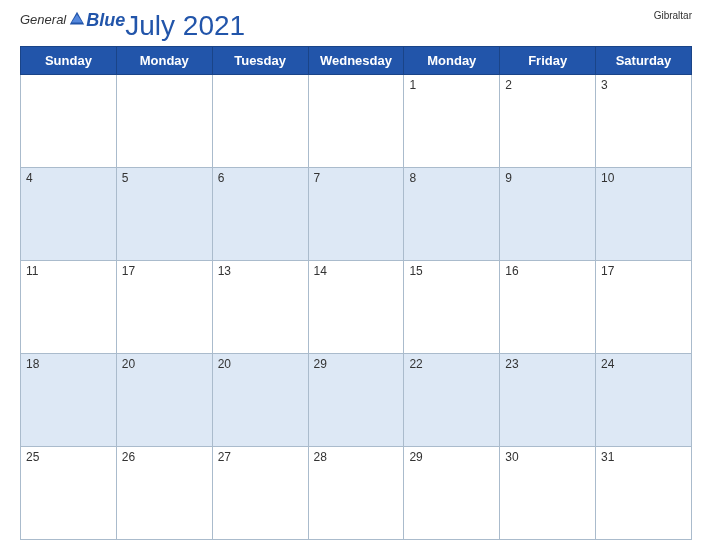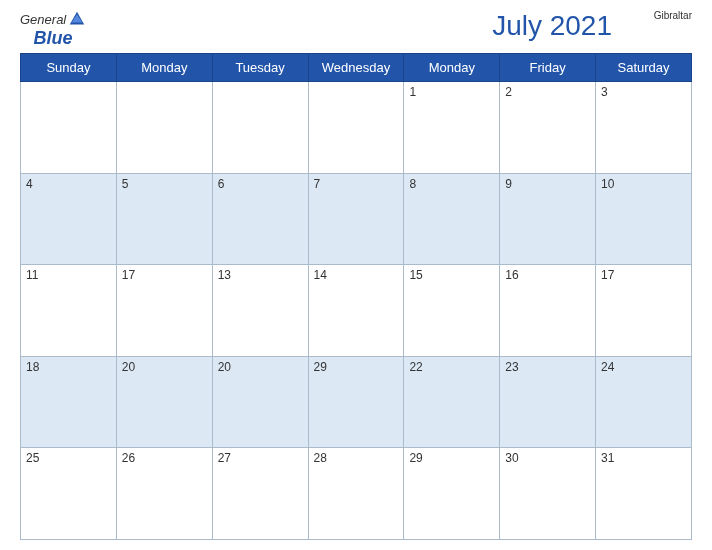--- a/index.html
+++ b/index.html
@@ -17,22 +17,22 @@
     .header-row {
       width: 100%;
       display: flex;
       justify-content: space-between;
       align-items: flex-start;
       margin-bottom: 4px;
     }
 
     .logo-area {
       display: flex;
-      flex-direction: column;
-      align-items: center;
+      flex-direction: row;
+      align-items: flex-start;
     }
 
     .logo-text-general {
       font-size: 13px;
       color: #333;
       font-style: italic;
     }
 
     .logo-text-blue {
       font-size: 18px;
@@ -48,21 +48,21 @@
       margin-left: 2px;
       vertical-align: middle;
     }
 
     .logo-line {
       display: flex;
       align-items: center;
     }
 
     .title-area {
-      text-align: right;
+      text-align: left;
       flex: 1;
     }
 
     .calendar-title {
       font-size: 28px;
       color: #2255aa;
       font-weight: normal;
     }
 
     .country-label {
@@ -77,21 +77,21 @@
       border-collapse: collapse;
       flex: 1;
     }
 
     .calendar th {
       background-color: #2255aa;
       color: #ffffff;
       text-align: center;
       padding: 6px 4px;
       font-size: 13px;
-      font-weight: normal;
+      font-weight: bold;
       border: 1px solid #1a4488;
     }
 
     .calendar td {
       border: 1px solid #aabbcc;
       vertical-align: top;
       width: calc(100% / 7);
       height: 74px;
       padding: 3px 5px;
       font-size: 12px;

